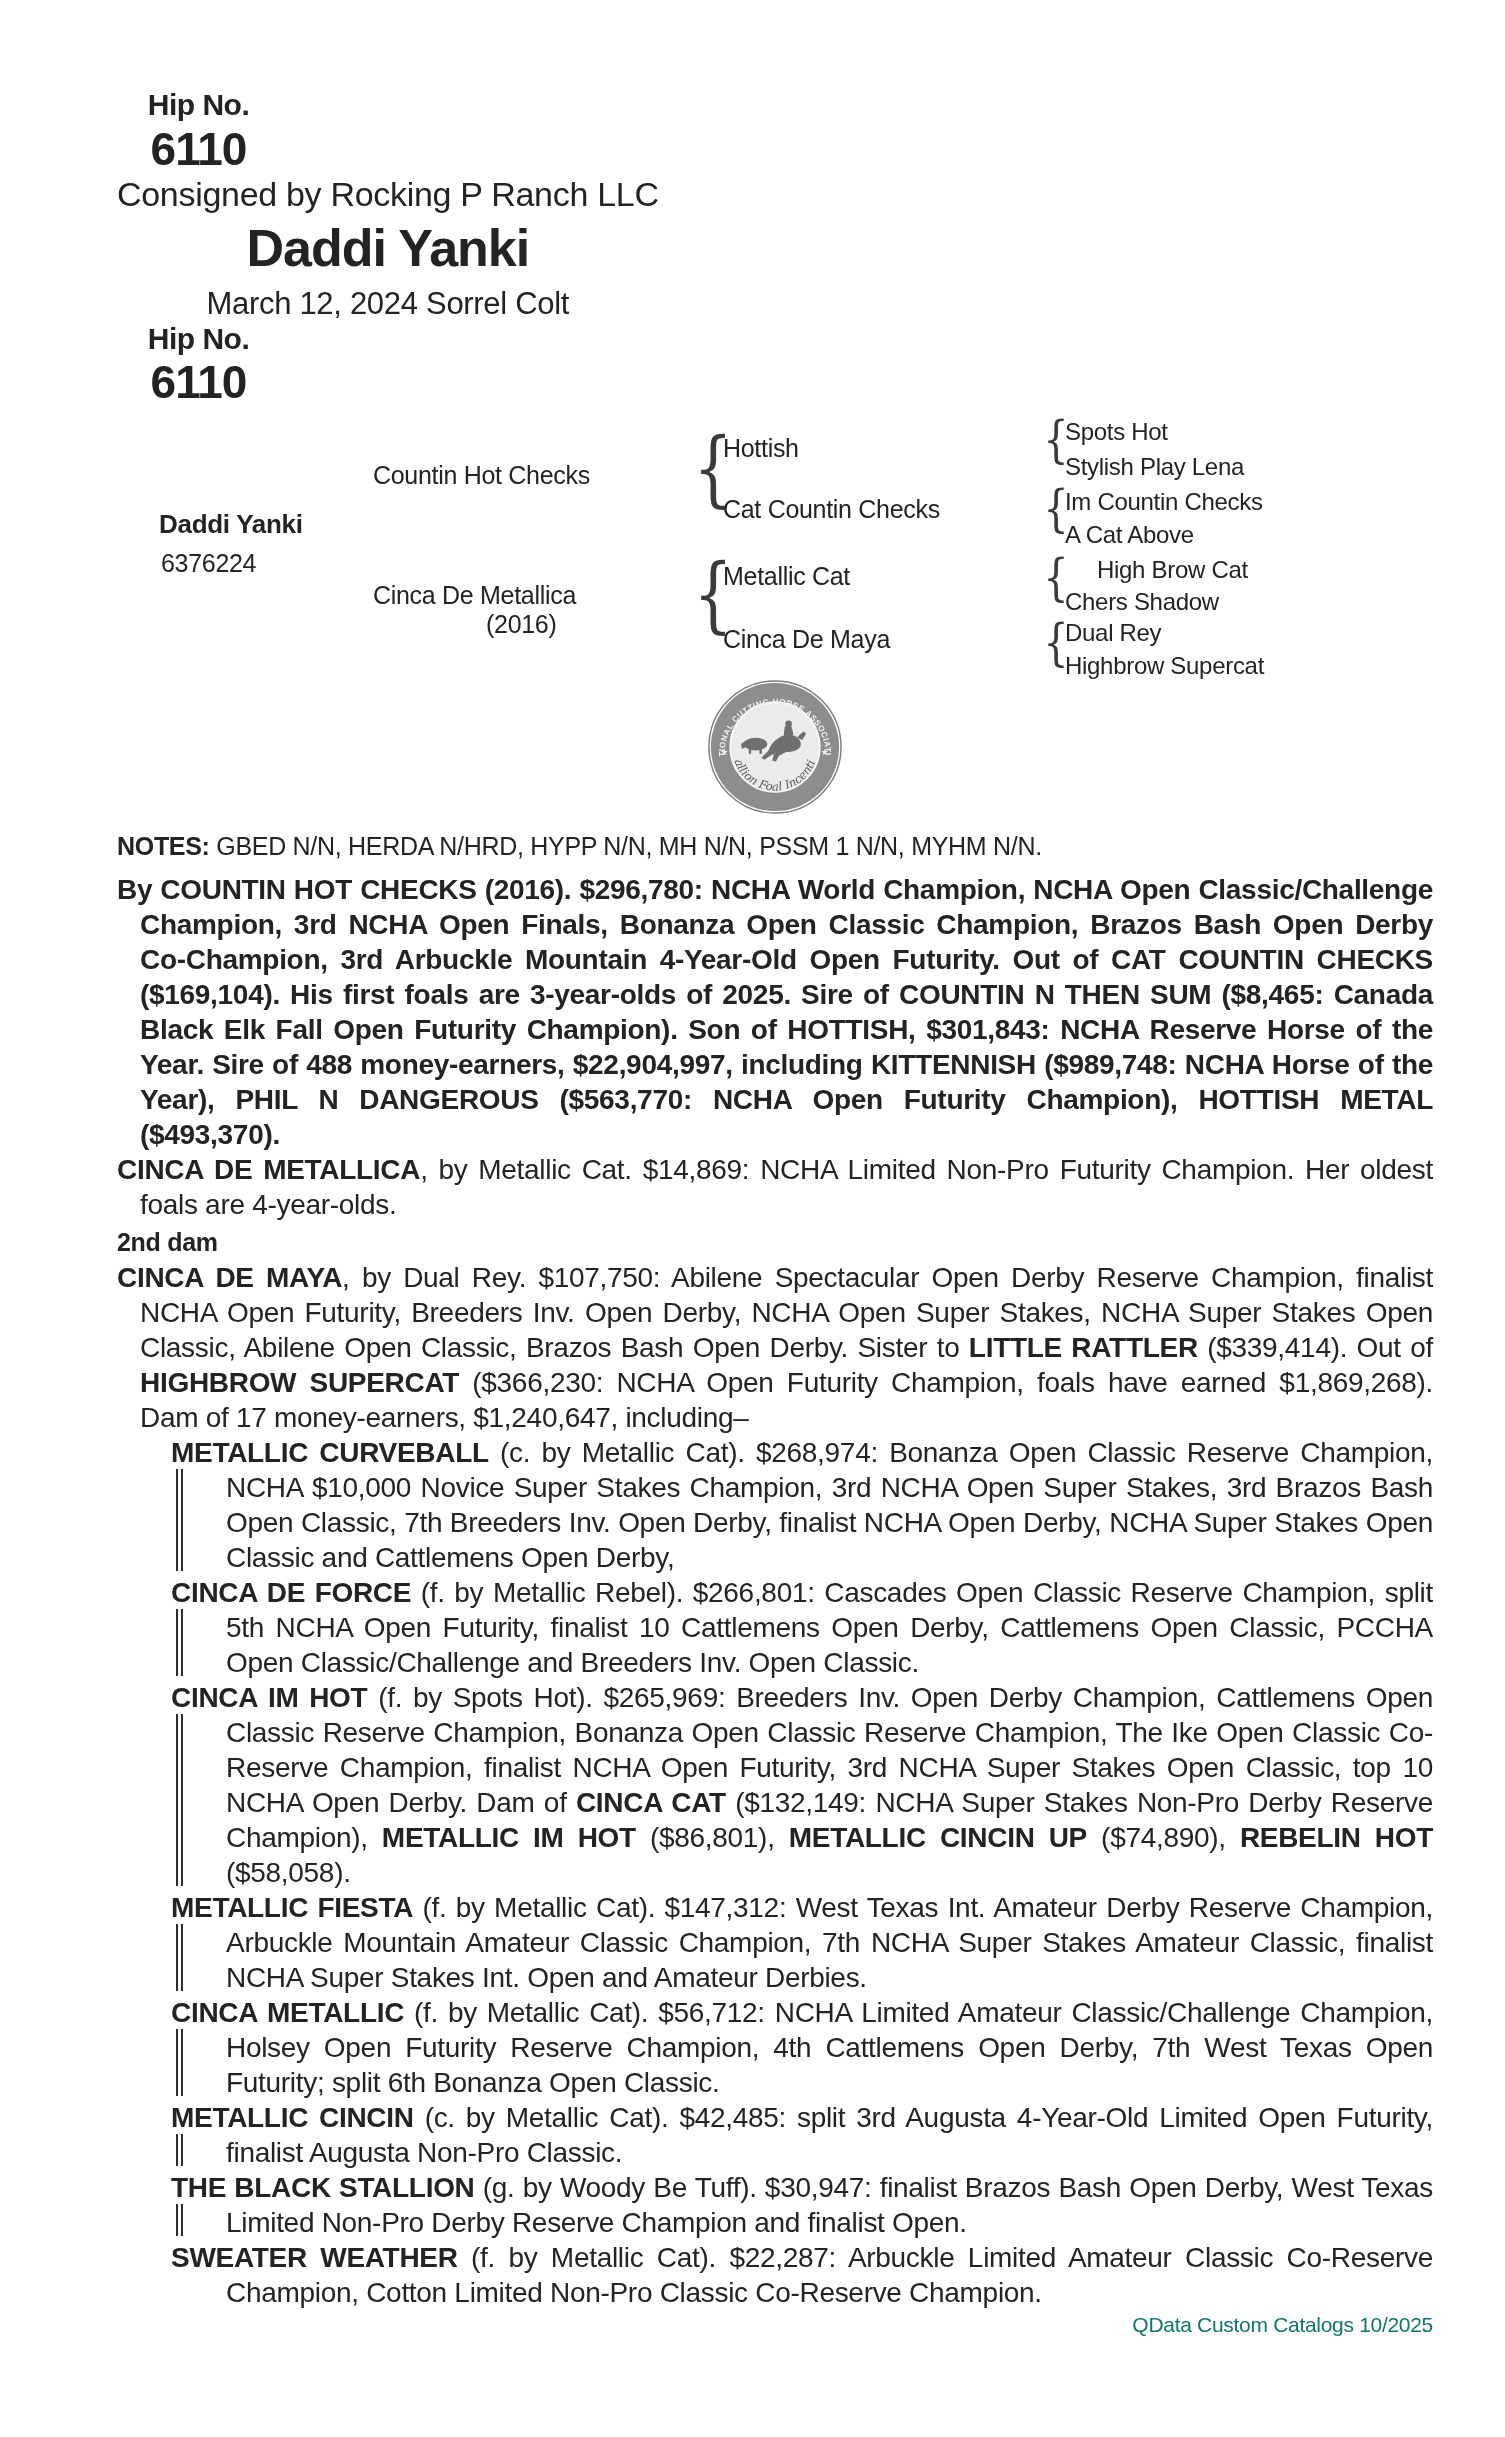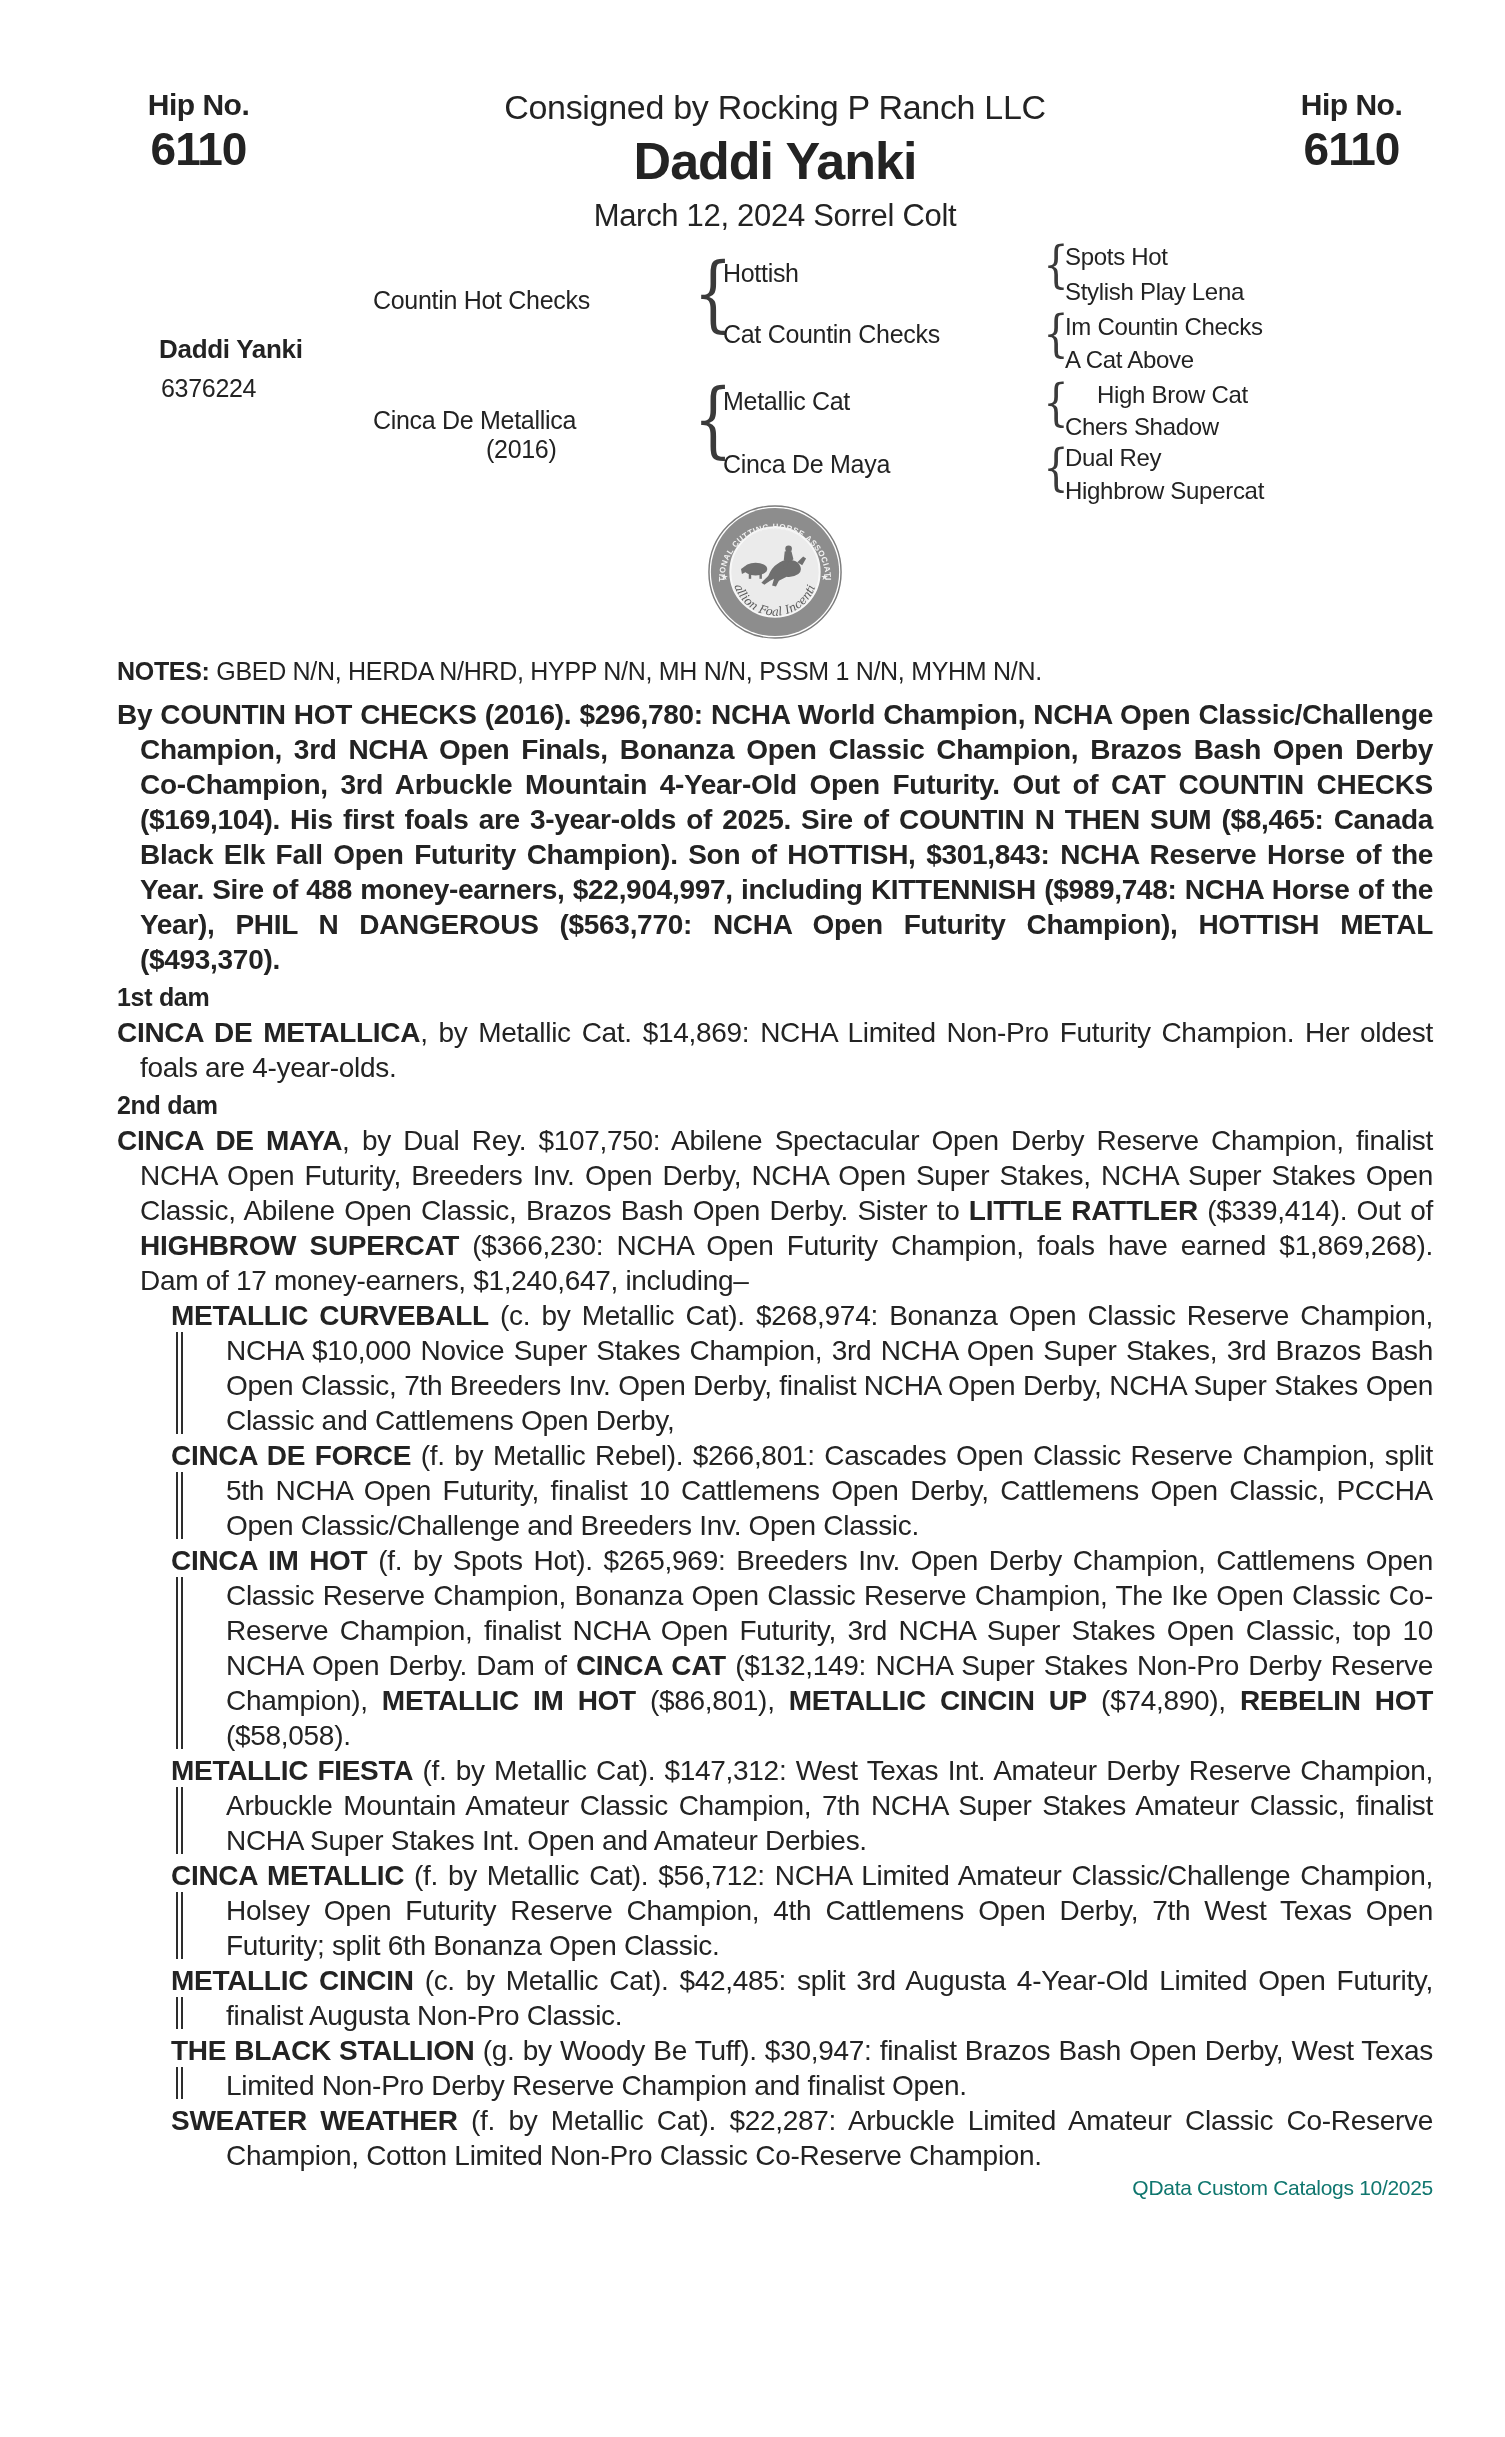--- a/index.html
+++ b/index.html
@@ -9,21 +9,21 @@
     font-family:"Liberation Sans","DejaVu Sans",sans-serif;
     color:#232323;
     overflow:hidden;
   }
   .page {
     width:1506px; min-height:2438px;
     padding:0 73px 0 117px;
     position:relative;
   }
   
-  .header { display:flex; justify-content:space-between; align-items:flex-start; padding-top:88px; }
+  .header { display:flex; justify-content:space-between; align-items:flex-start; padding-top:88px;flex-direction:column; }
   .hip { width:163px; text-align:center; flex:0 0 auto; }
   .hip-label { font-weight:bold; font-size:30px; line-height:1.15; letter-spacing:-0.5px; }
   .hip-number { font-weight:bold; font-size:46px; line-height:1.15; letter-spacing:-1px; }
   .head-center { flex:1 1 auto; text-align:center; }
   .consigned { font-size:34px; letter-spacing:-0.3px; }
   .horse-title { font-size:52px; font-weight:bold; letter-spacing:-1px; margin-top:3.8px; }
   .foal-info { font-size:31px; letter-spacing:-0.3px; margin-top:7.6px; }
   
   .pedigree { position:relative; height:260px; margin-top:3.8px; }
   .ped { position:absolute; font-size:25px; white-space:nowrap; letter-spacing:-0.3px; }
@@ -131,21 +131,20 @@
       <text font-size="12" font-style="italic" fill="#5a5a5a" font-family="DejaVu Serif, serif">
         <textPath href="#sealBottomArc" startOffset="50%" text-anchor="middle">Stallion Foal Incentive</textPath>
       </text>
     </svg>
   </div>
 
   <p class="notes"><b>NOTES:</b><span> GBED N/N, HERDA N/HRD, HYPP N/N, MH N/N, PSSM 1 N/N, MYHM N/N.</span></p>
 
   <p class="bodytext sire-para">By COUNTIN HOT CHECKS (2016). $296,780: NCHA World Champion, NCHA Open Classic/Challenge Champion, 3rd NCHA Open Finals, Bonanza Open Classic Champion, Brazos Bash Open Derby Co-Champion, 3rd Arbuckle Mountain 4-Year-Old Open Futurity. Out of CAT COUNTIN CHECKS ($169,104). His first foals are 3-year-olds of 2025. Sire of COUNTIN N THEN SUM ($8,465: Canada Black Elk Fall Open Futurity Champion). Son of HOTTISH, $301,843: NCHA Reserve Horse of the Year. Sire of 488 money-earners, $22,904,997, including KITTENNISH ($989,748: NCHA Horse of the Year), PHIL N DANGEROUS ($563,770: NCHA Open Futurity Champion), HOTTISH METAL ($493,370).</p>
 
-  <div class="dam-head">1st dam</div>
   <p class="bodytext hang24"><b>CINCA DE METALLICA</b><span>, by Metallic Cat. $14,869: NCHA Limited Non-Pro Futurity Champion. Her oldest foals are 4-year-olds.</span></p>
 
   <div class="dam-head">2nd dam</div>
   <p class="bodytext hang24"><b>CINCA DE MAYA</b><span>, by Dual Rey. $107,750: Abilene Spectacular Open Derby Reserve Champion, finalist NCHA Open Futurity, Breeders Inv. Open Derby, NCHA Open Super Stakes, NCHA Super Stakes Open Classic, Abilene Open Classic, Brazos Bash Open Derby. Sister to </span><b>LITTLE RATTLER</b><span> ($339,414). Out of </span><b>HIGHBROW SUPERCAT</b><span> ($366,230: NCHA Open Futurity Champion, foals have earned $1,869,268). Dam of 17 money-earners, $1,240,647, including–</span></p>
 
   <div>
       <div class="bodytext foal with-bar"><b>METALLIC CURVEBALL</b><span> (c. by Metallic Cat). $268,974: Bonanza Open Classic Reserve Champion, NCHA $10,000 Novice Super Stakes Champion, 3rd NCHA Open Super Stakes, 3rd Brazos Bash Open Classic, 7th Breeders Inv. Open Derby, finalist NCHA Open Derby, NCHA Super Stakes Open Classic and Cattlemens Open Derby,</span></div>
       <div class="bodytext foal with-bar"><b>CINCA DE FORCE</b><span> (f. by Metallic Rebel). $266,801: Cascades Open Classic Reserve Champion, split 5th NCHA Open Futurity, finalist 10 Cattlemens Open Derby, Cattlemens Open Classic, PCCHA Open Classic/Challenge and Breeders Inv. Open Classic.</span></div>
       <div class="bodytext foal with-bar"><b>CINCA IM HOT</b><span> (f. by Spots Hot). $265,969: Breeders Inv. Open Derby Champion, Cattlemens Open Classic Reserve Champion, Bonanza Open Classic Reserve Champion, The Ike Open Classic Co-Reserve Champion, finalist NCHA Open Futurity, 3rd NCHA Super Stakes Open Classic, top 10 NCHA Open Derby. Dam of </span><b>CINCA CAT</b><span> ($132,149: NCHA Super Stakes Non-Pro Derby Reserve Champion), </span><b>METALLIC IM HOT</b><span> ($86,801), </span><b>METALLIC CINCIN UP</b><span> ($74,890), </span><b>REBELIN HOT</b><span> ($58,058).</span></div>
       <div class="bodytext foal with-bar"><b>METALLIC FIESTA</b><span> (f. by Metallic Cat). $147,312: West Texas Int. Amateur Derby Reserve Champion, Arbuckle Mountain Amateur Classic Champion, 7th NCHA Super Stakes Amateur Classic, finalist NCHA Super Stakes Int. Open and Amateur Derbies.</span></div>

